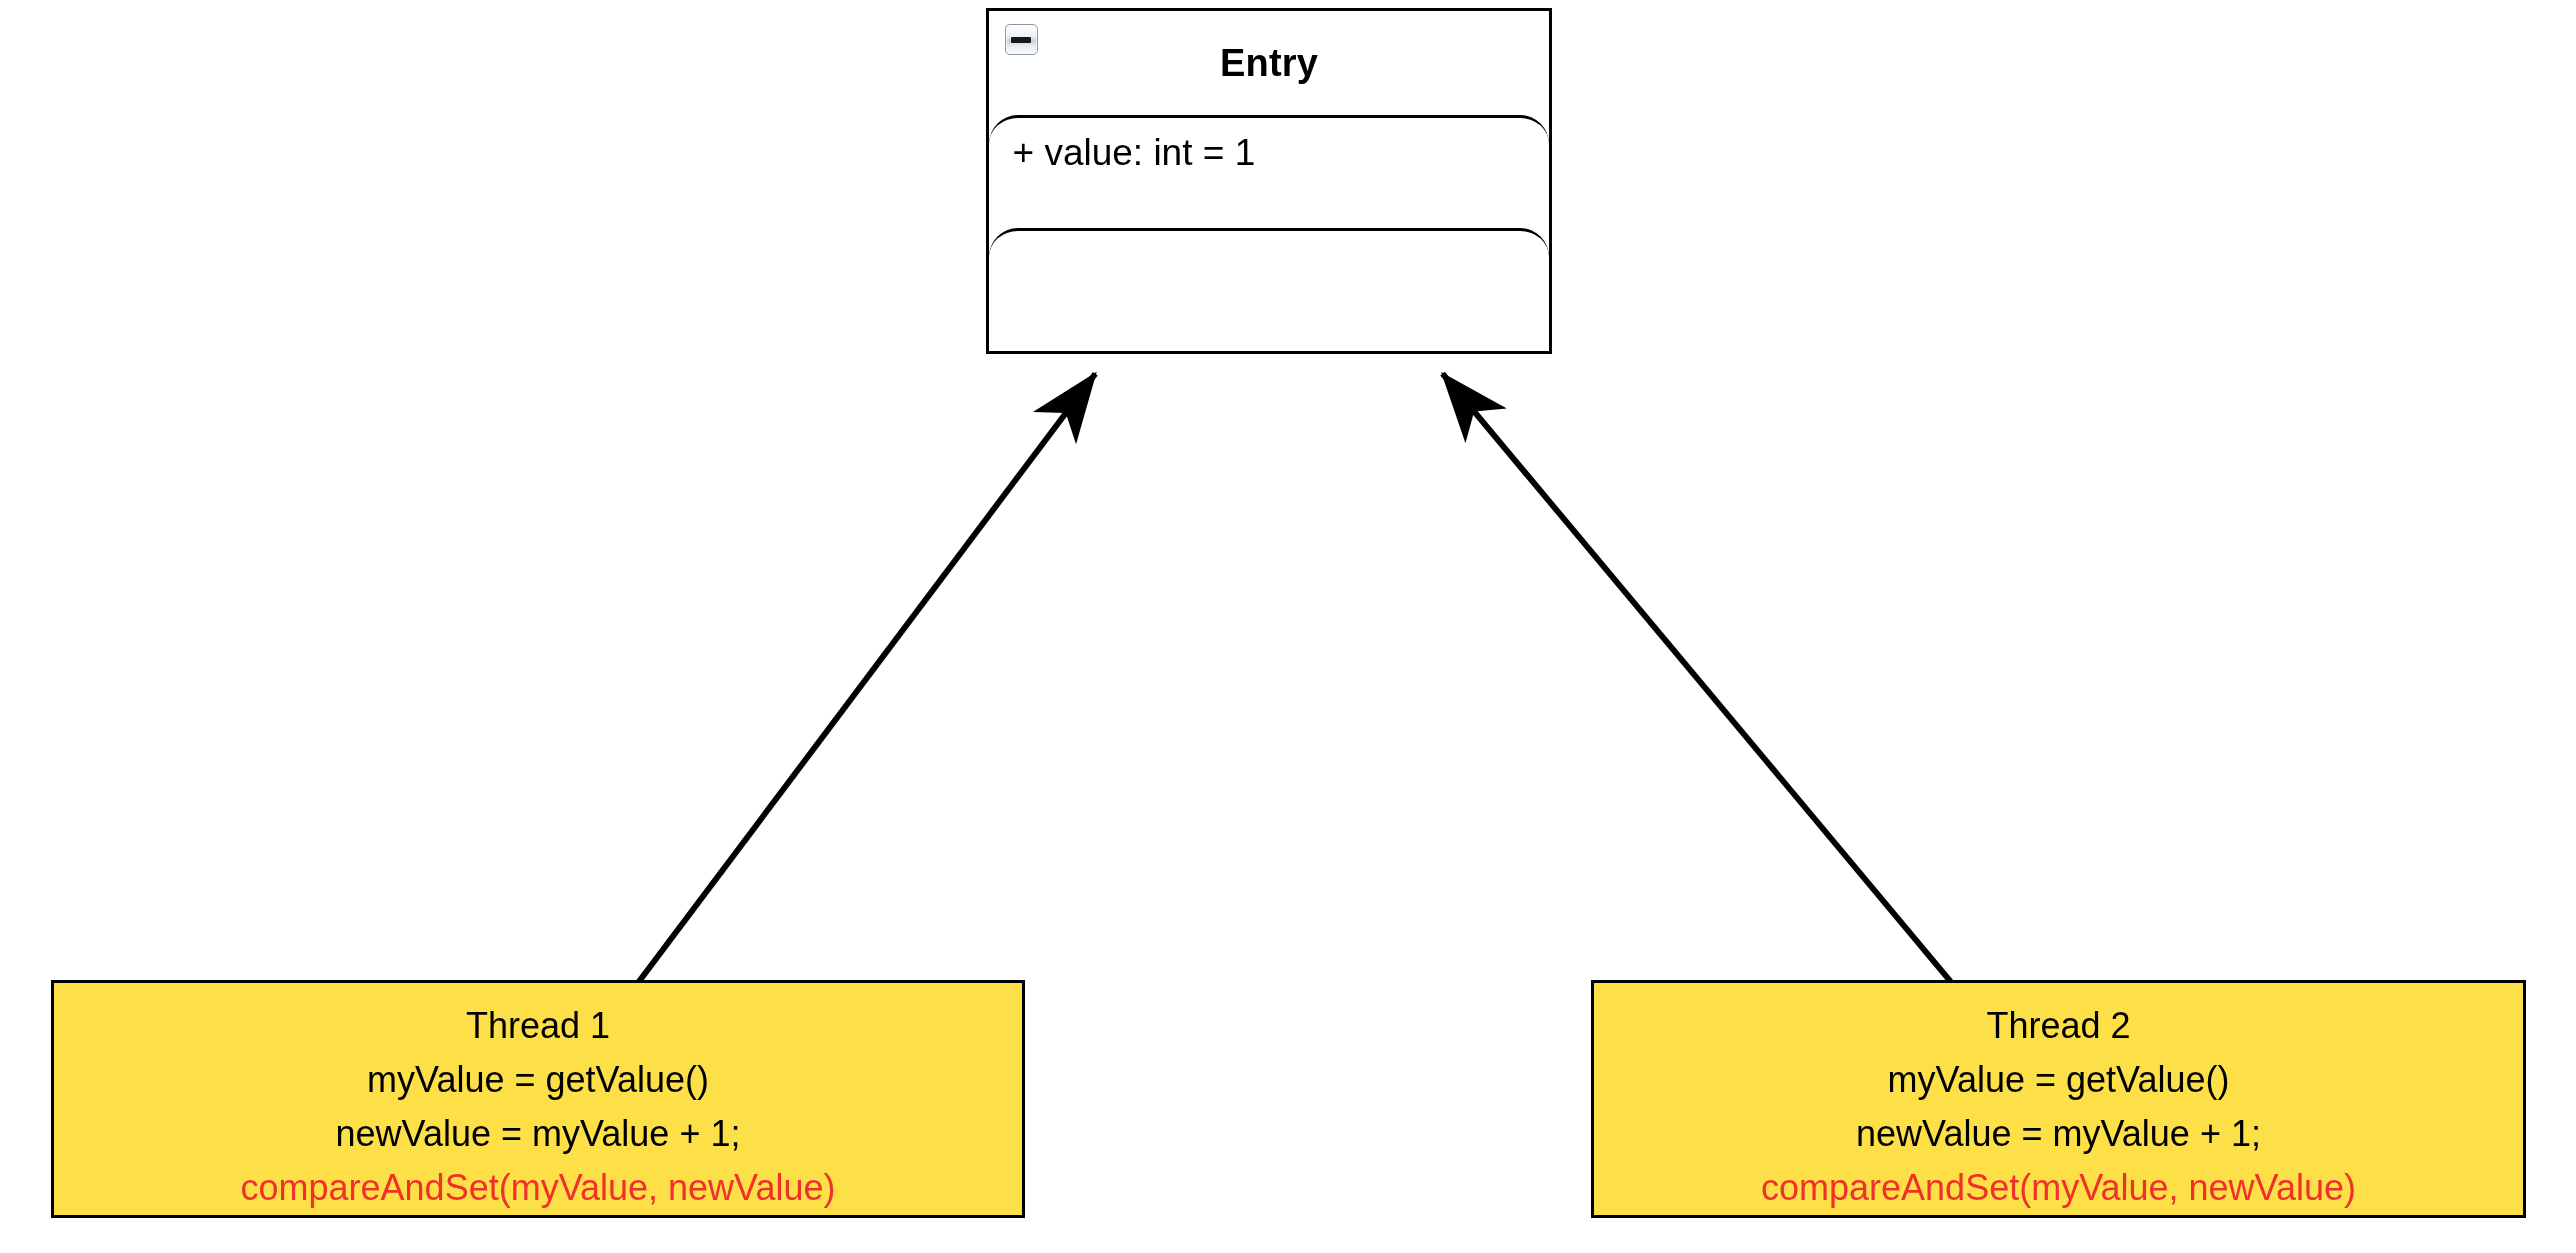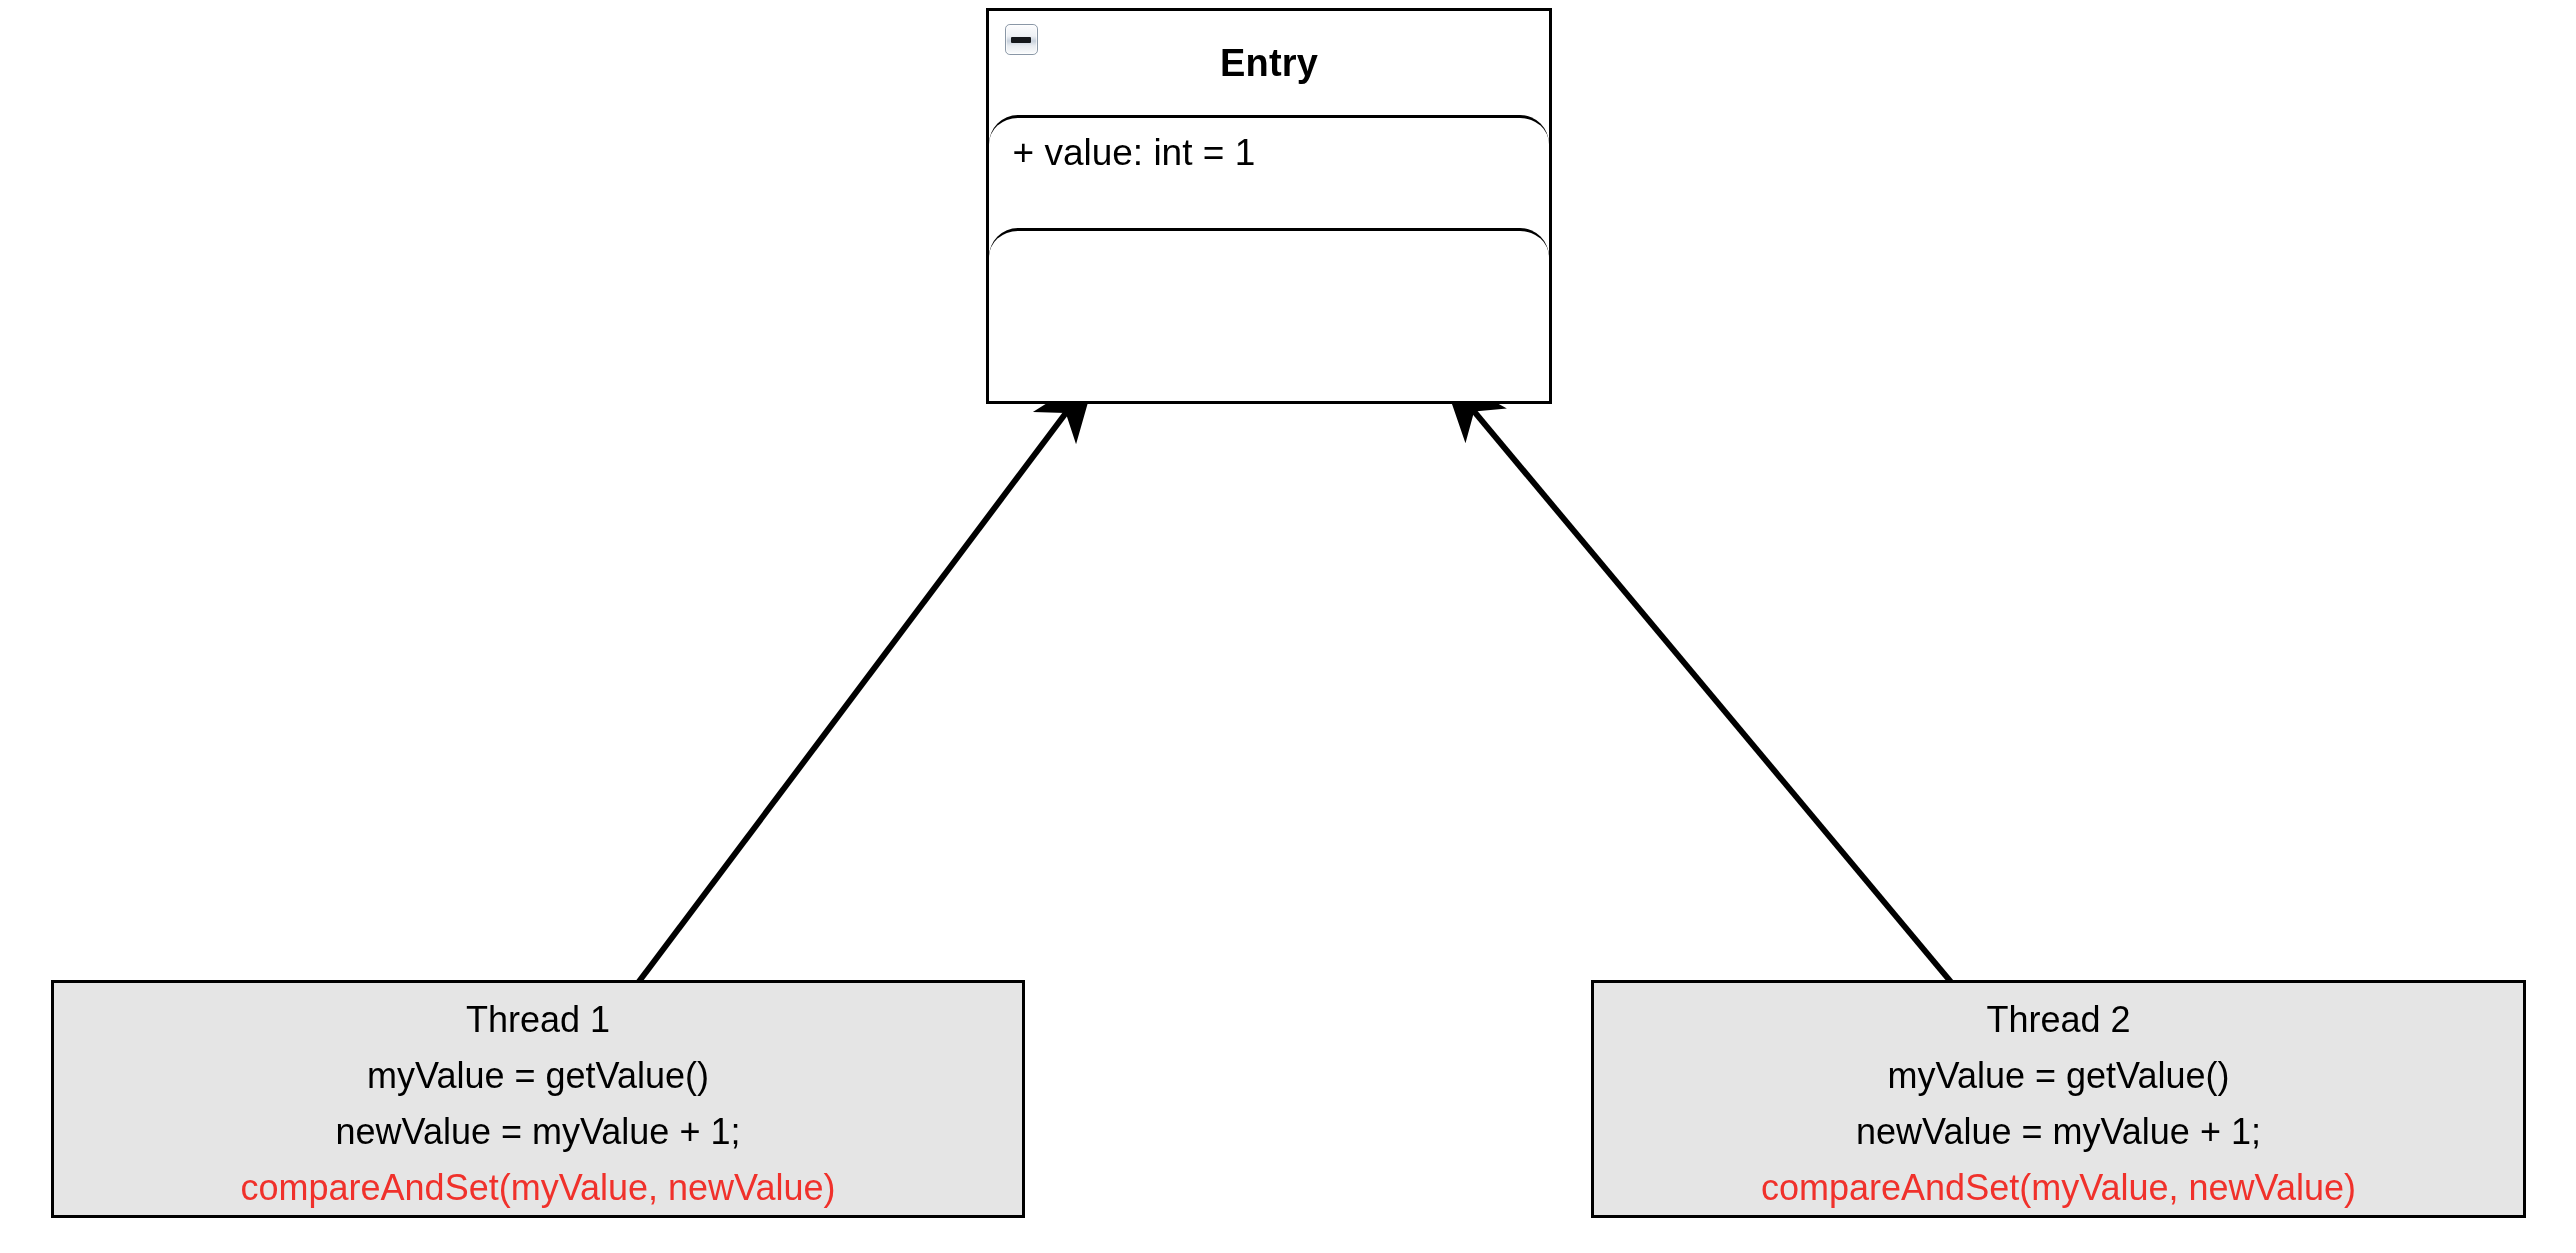--- a/index.html
+++ b/index.html
@@ -37,21 +37,21 @@
     background: #ffffff;
     border: 3.9px solid #000000;
     display: flex;
     flex-direction: column;
   }
 
   #entry-class {
     left: 986px;
     top: 7.8px;
     width: 566px;
-    height: 396px;
+    height: 346px;
   }
 
   .uml-compartment {
     position: relative;
     box-sizing: border-box;
   }
 
   .uml-compartment + .uml-compartment {
     border-top: 3.9px solid #000000;
     border-radius: 29px;
@@ -113,26 +113,26 @@
     width: 19.6px;
     height: 5.9px;
     background: #15181c;
     border-radius: 1px;
   }
 
   
   .thread-box {
     position: absolute;
     box-sizing: border-box;
-    background: #e5e5e5;
+    background: #fde047;
     border: 3.9px solid #000000;
     display: flex;
     flex-direction: column;
     align-items: center;
-    justify-content: space-between;
+    justify-content: flex-end;
     padding-top: 9.8px;
   }
 
   #thread-1-box {
     left: 51px;
     top: 980px;
     width: 974px;
     height: 238px;
   }
 

